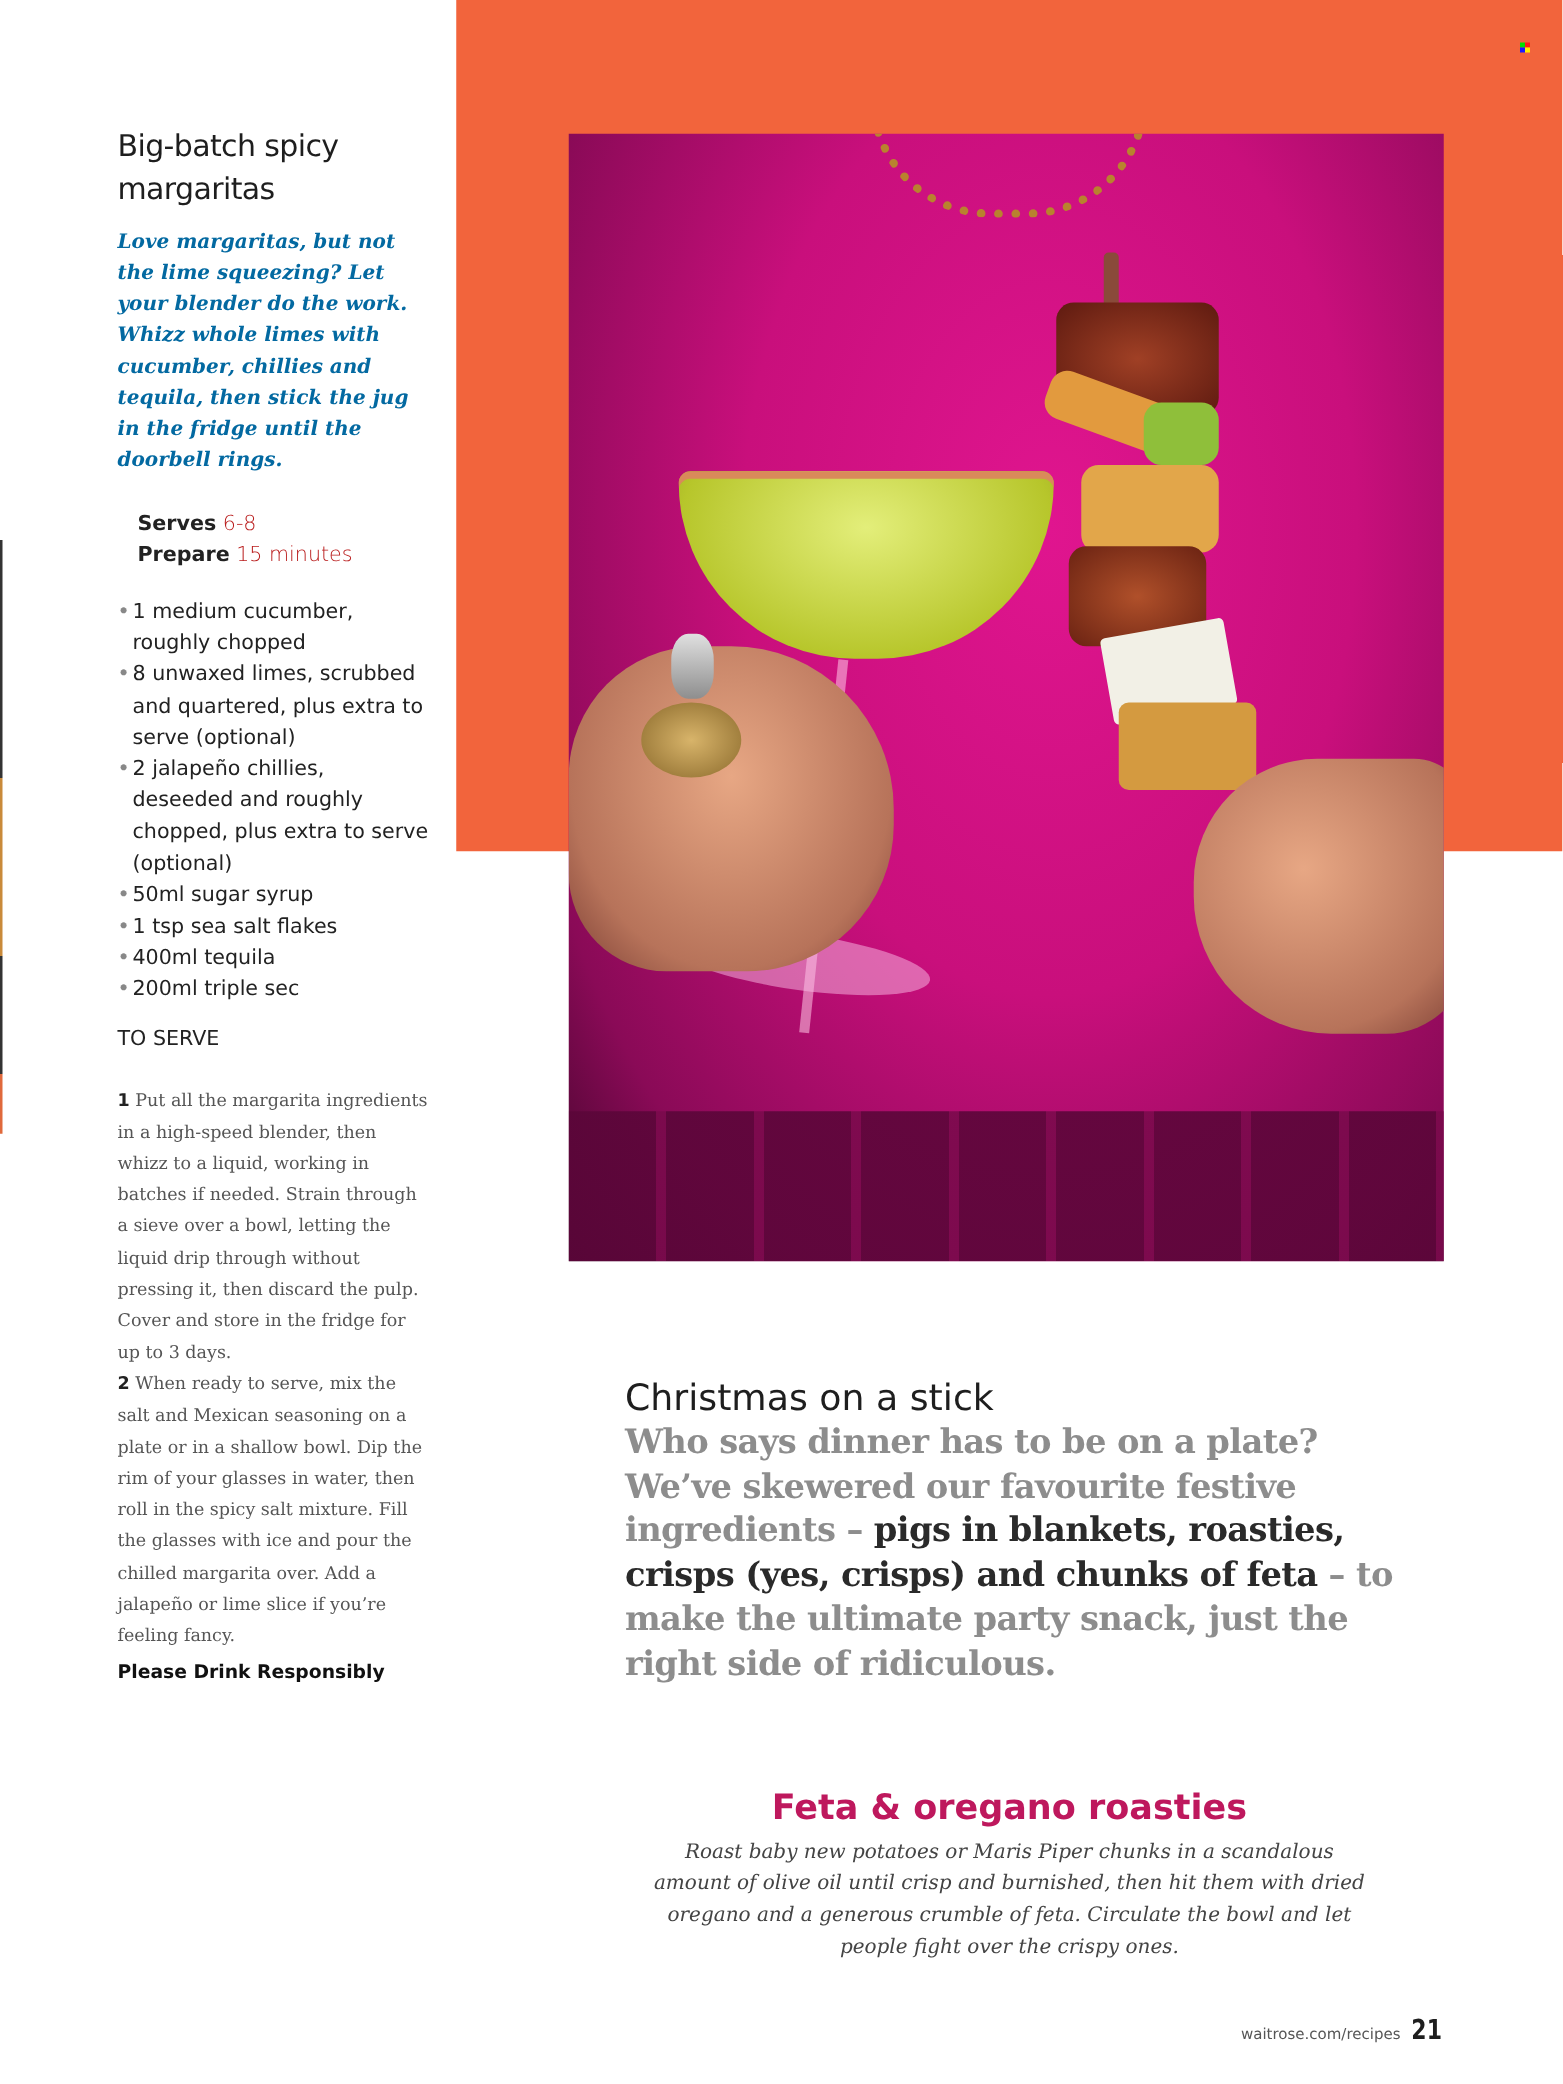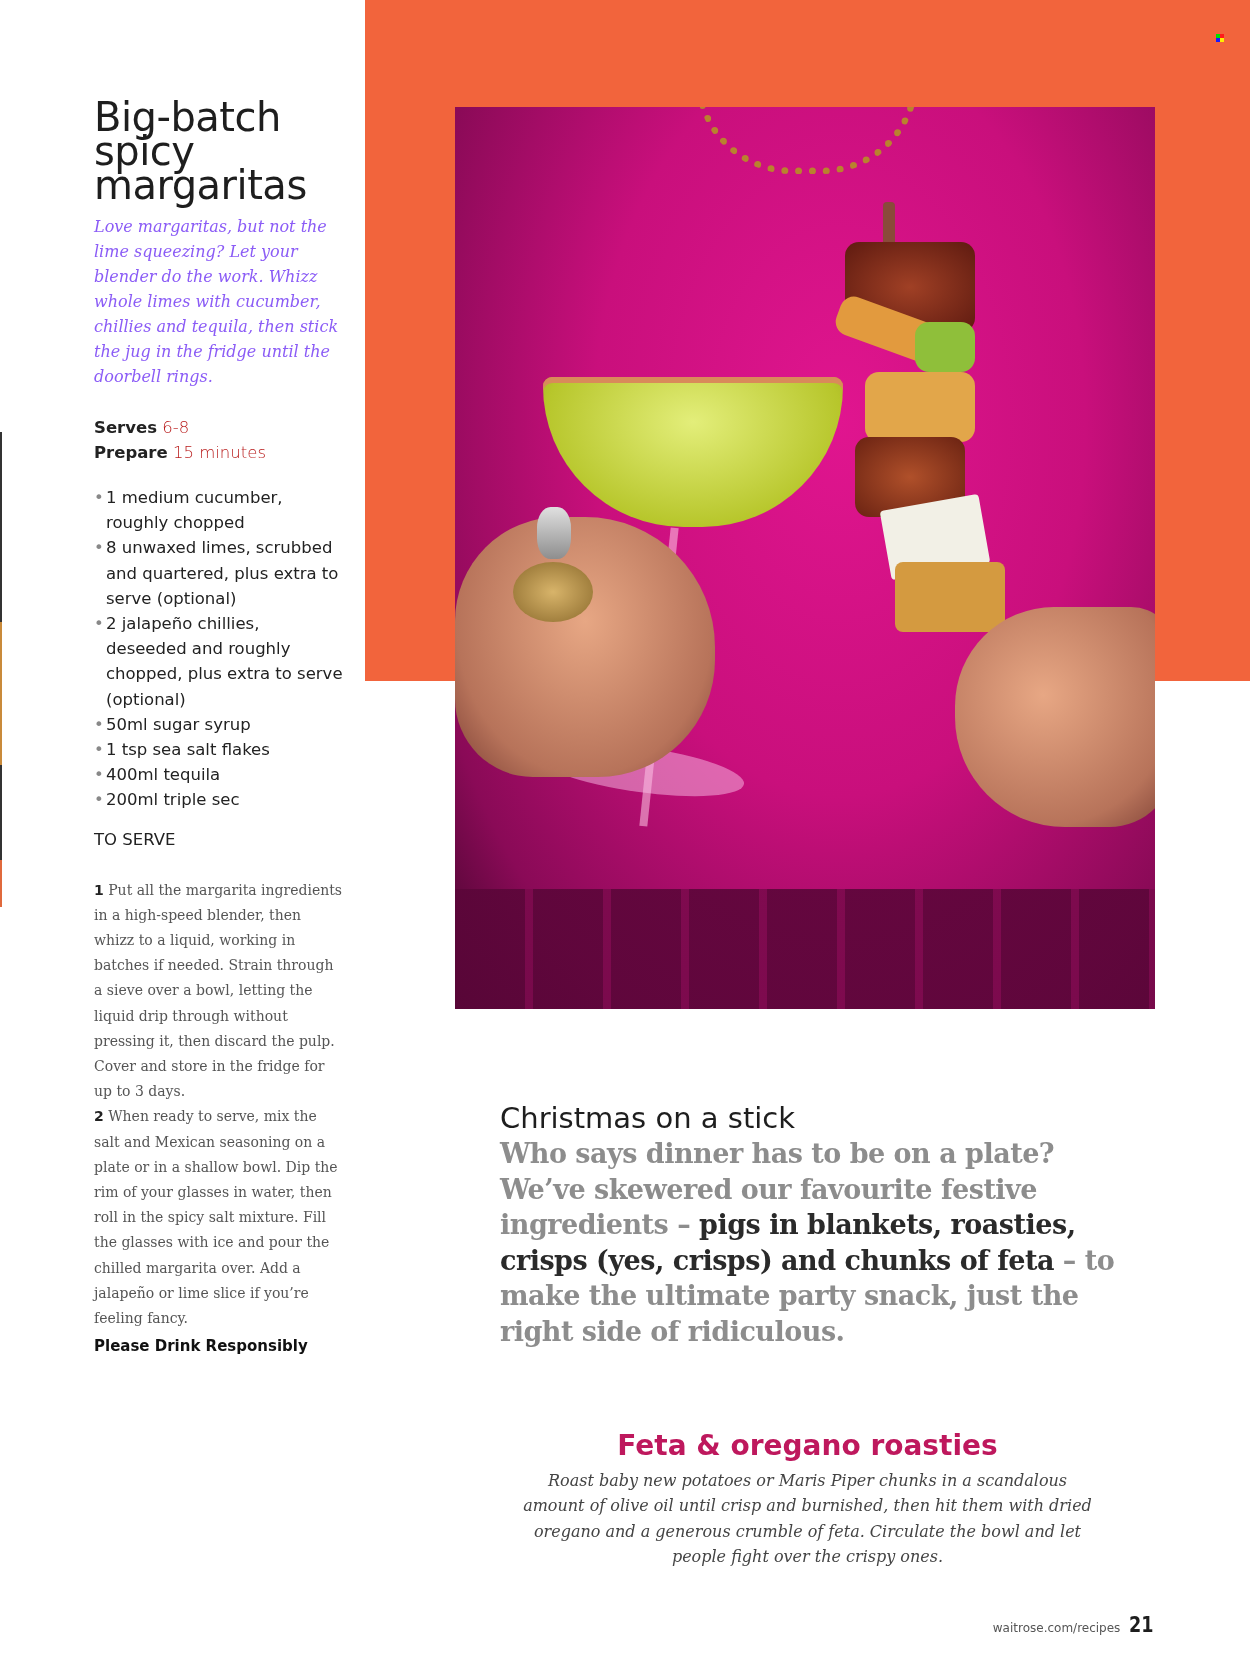--- a/index.html
+++ b/index.html
@@ -17,24 +17,24 @@
   .photo .glass-stem { position: absolute; left: 200px; top: 420px; width: 8px; height: 300px; background: rgba(255,200,230,.55); transform: rotate(6deg); }
   .photo .glass-foot { position: absolute; left: 80px; top: 640px; width: 210px; height: 45px; border-radius: 50%; background: rgba(250,190,230,.5); transform: rotate(8deg); }
   .photo .hand-left { position: absolute; left: 0; top: 410px; width: 260px; height: 260px; background: radial-gradient(ellipse at 50% 40%, #e7a784, #b7735a 70%, #7b3e34); border-radius: 40% 50% 45% 30%; }
   .photo .ring { position: absolute; left: 58px; top: 455px; width: 80px; height: 60px; border-radius: 50%; background: radial-gradient(#d8b46a, #8b6a2c); }
   .photo .ring2 { position: absolute; left: 82px; top: 400px; width: 34px; height: 52px; border-radius: 40%; background: linear-gradient(#e0e0e0, #8e8e8e); }
   .photo .hand-right { position: absolute; left: 500px; top: 500px; width: 220px; height: 220px; background: radial-gradient(ellipse at 40% 40%, #e7a784, #b7735a 70%, #7b3e34); border-radius: 45% 20% 30% 50%; }
   .photo .skewer { position: absolute; left: 390px; top: 95px; width: 180px; height: 420px; }
   .photo .skewer div { position: absolute; border-radius: 14px; }
 
   .left-col { position: absolute; left: 94px; top: 100px; width: 250px; }
-  .recipe-title { font-family: "DejaVu Sans", sans-serif; font-size: 40px; line-height: 34px; font-weight: 400; color: #1e1e1e; margin: 0 0 12px 0; letter-spacing: -0.5px; }
-  .intro { font-family: "DejaVu Serif", serif; font-style: italic; font-size: 16px; line-height: 25px; color: #8b5cf6; margin: 0 0 26px 0; }
+  .recipe-title { font-family: "DejaVu Sans", sans-serif; font-size: 24px; line-height: 34px; font-weight: 400; color: #1e1e1e; margin: 0 0 12px 0; letter-spacing: -0.5px; }
+  .intro { font-family: "DejaVu Serif", serif; font-style: italic; font-size: 16px; line-height: 25px; color: #0369a1; margin: 0 0 26px 0; font-weight: bold; }
   .meta { font-size: 16.5px; line-height: 25px; color: #333; }
-  .meta b { font-weight: 700; color: #222; }
+  .meta b { font-weight: 700; color: #222; margin-left: 16px; }
   .meta .val { font-weight: 300; color: #b91c1c; }
   .ingredients { list-style: none; padding: 0; margin: 20px 0 0 0; }
   .ingredients li { font-size: 16.5px; line-height: 25.2px; color: #222; position: relative; padding-left: 12px; }
   .ingredients li::before { content: "•"; position: absolute; left: 0; color: #888; }
   .to-serve { font-size: 16.5px; line-height: 25px; margin: 14px 0 0 0; color: #222; font-weight: 400; }
   .method { font-family: "DejaVu Serif", serif; font-size: 14px; line-height: 25.2px; color: #555; margin: 26px 0 0 0; }
   .method .step { margin: 0; }
   .method .num { font-family: "DejaVu Sans", sans-serif; font-weight: 700; color: #222; }
   .responsibly { font-size: 15px; font-weight: 700; color: #111; margin-top: 6px; }
 

